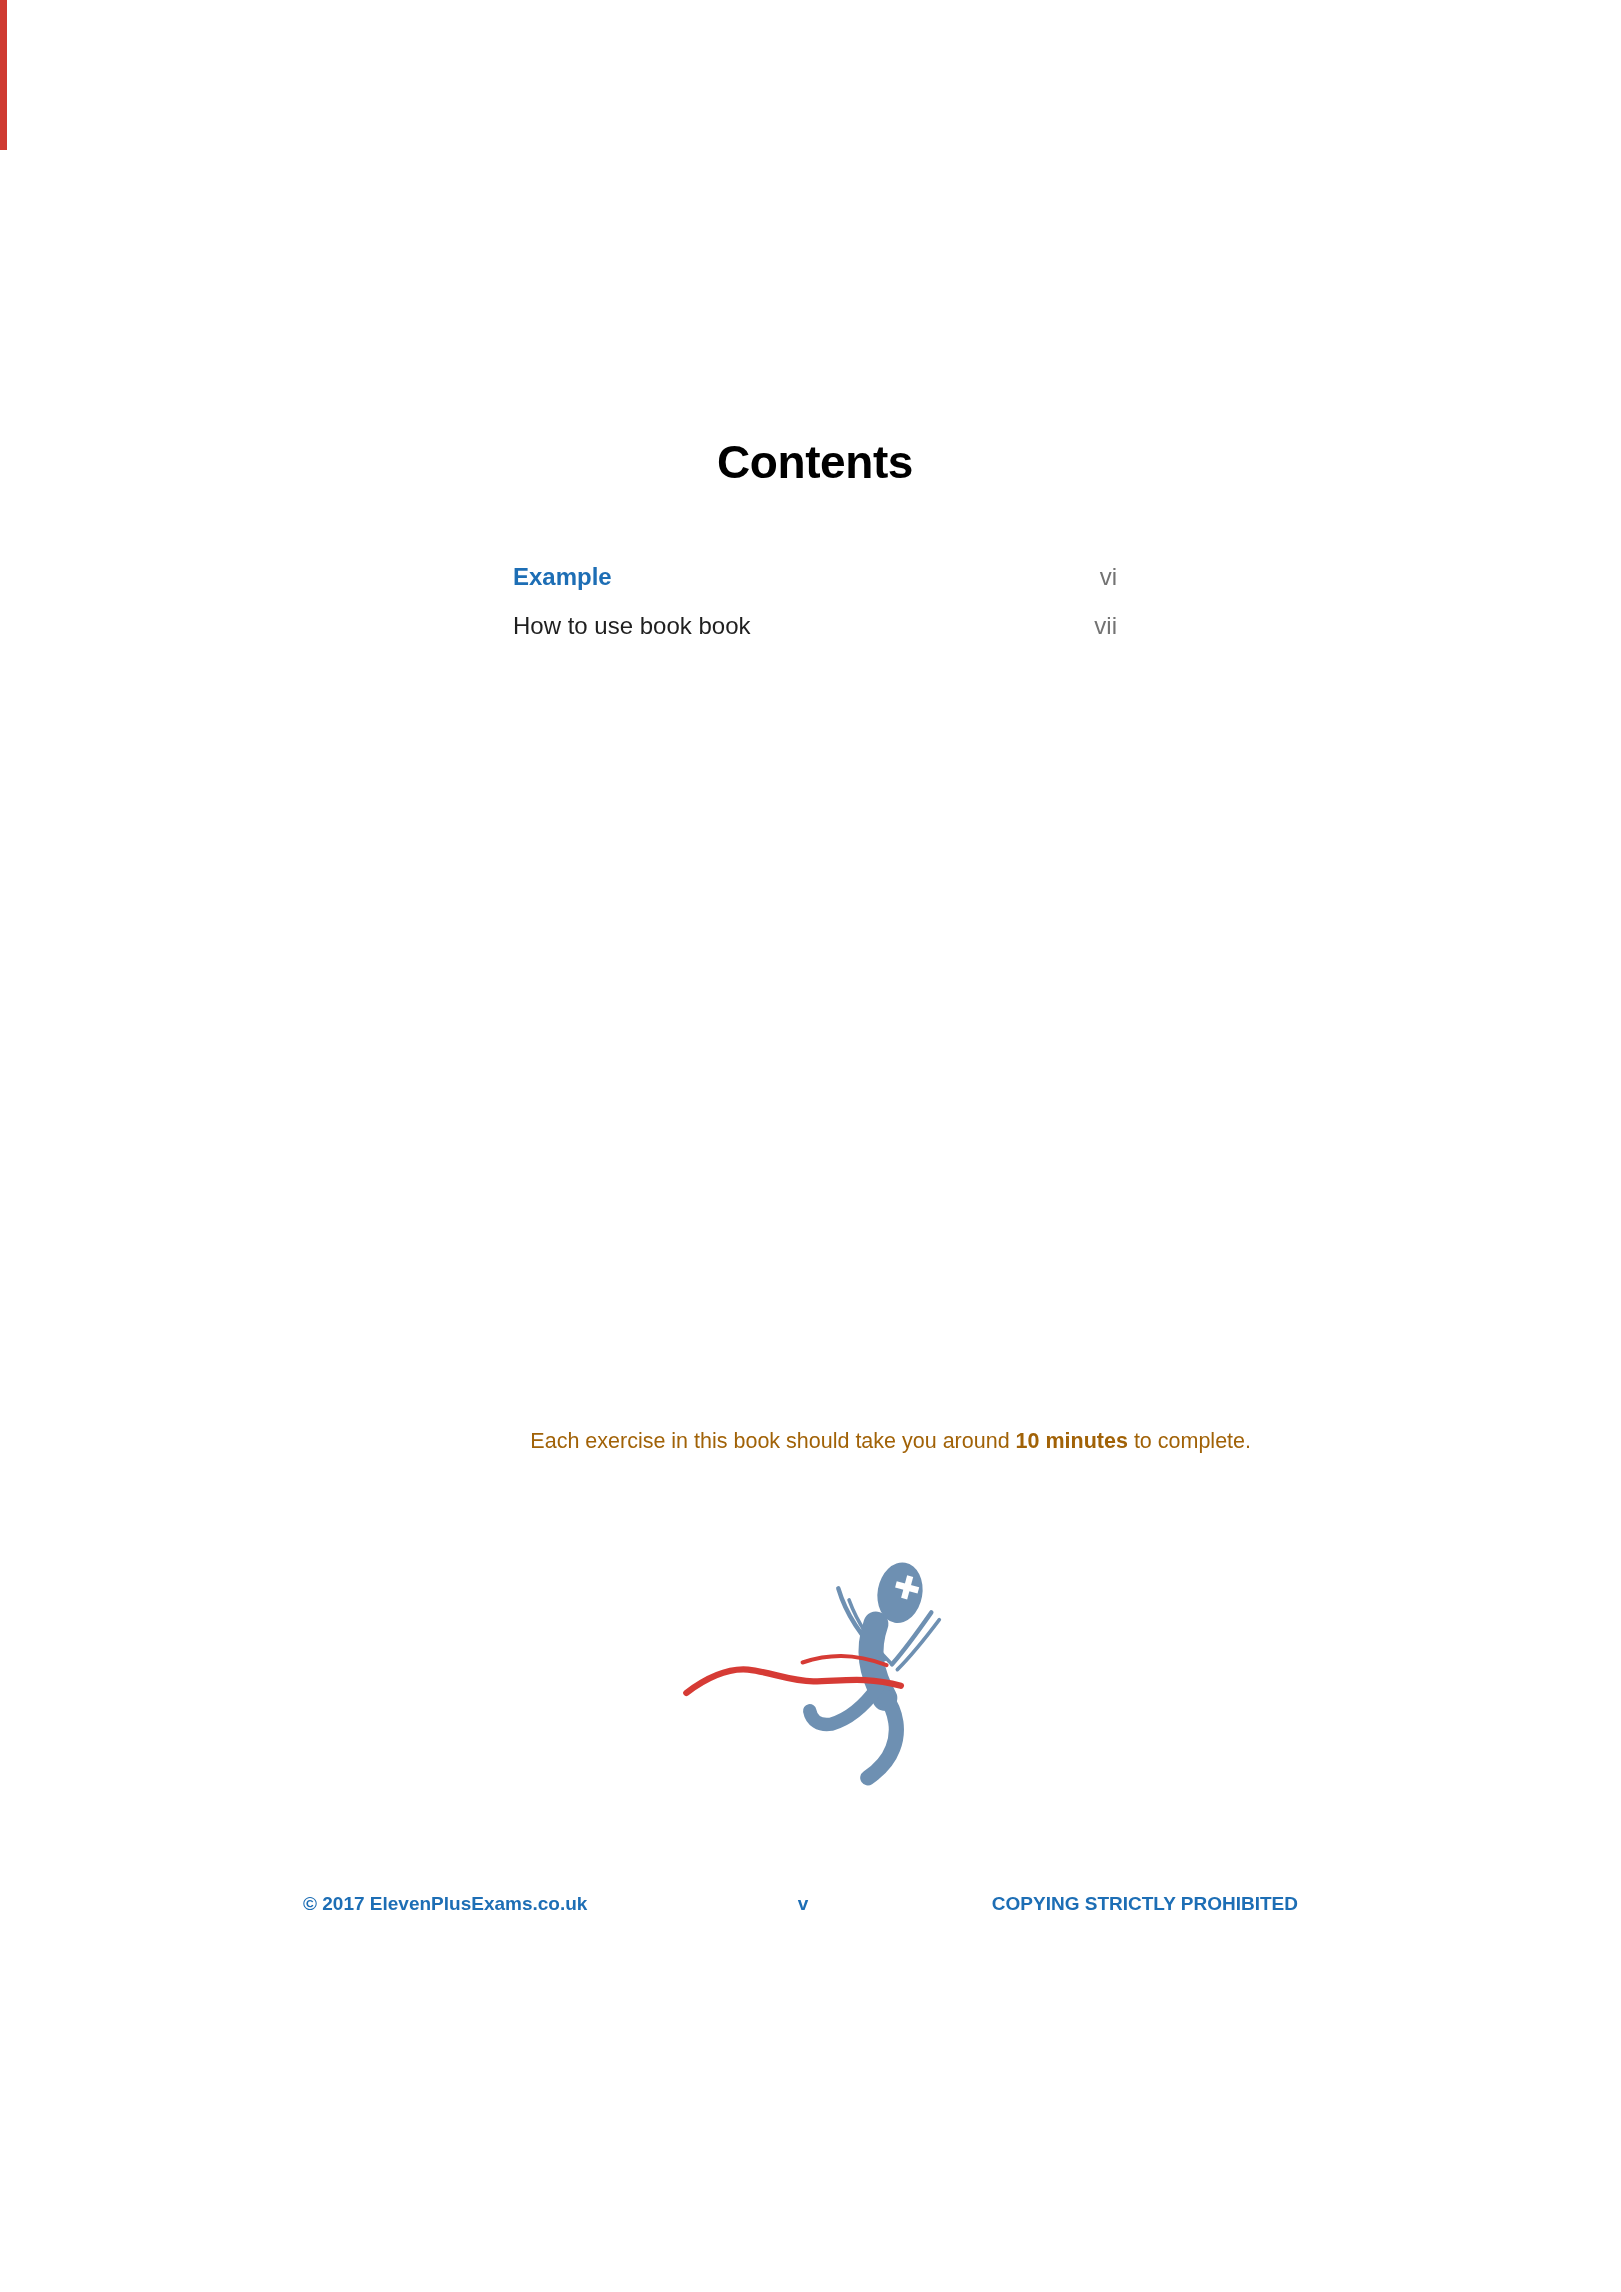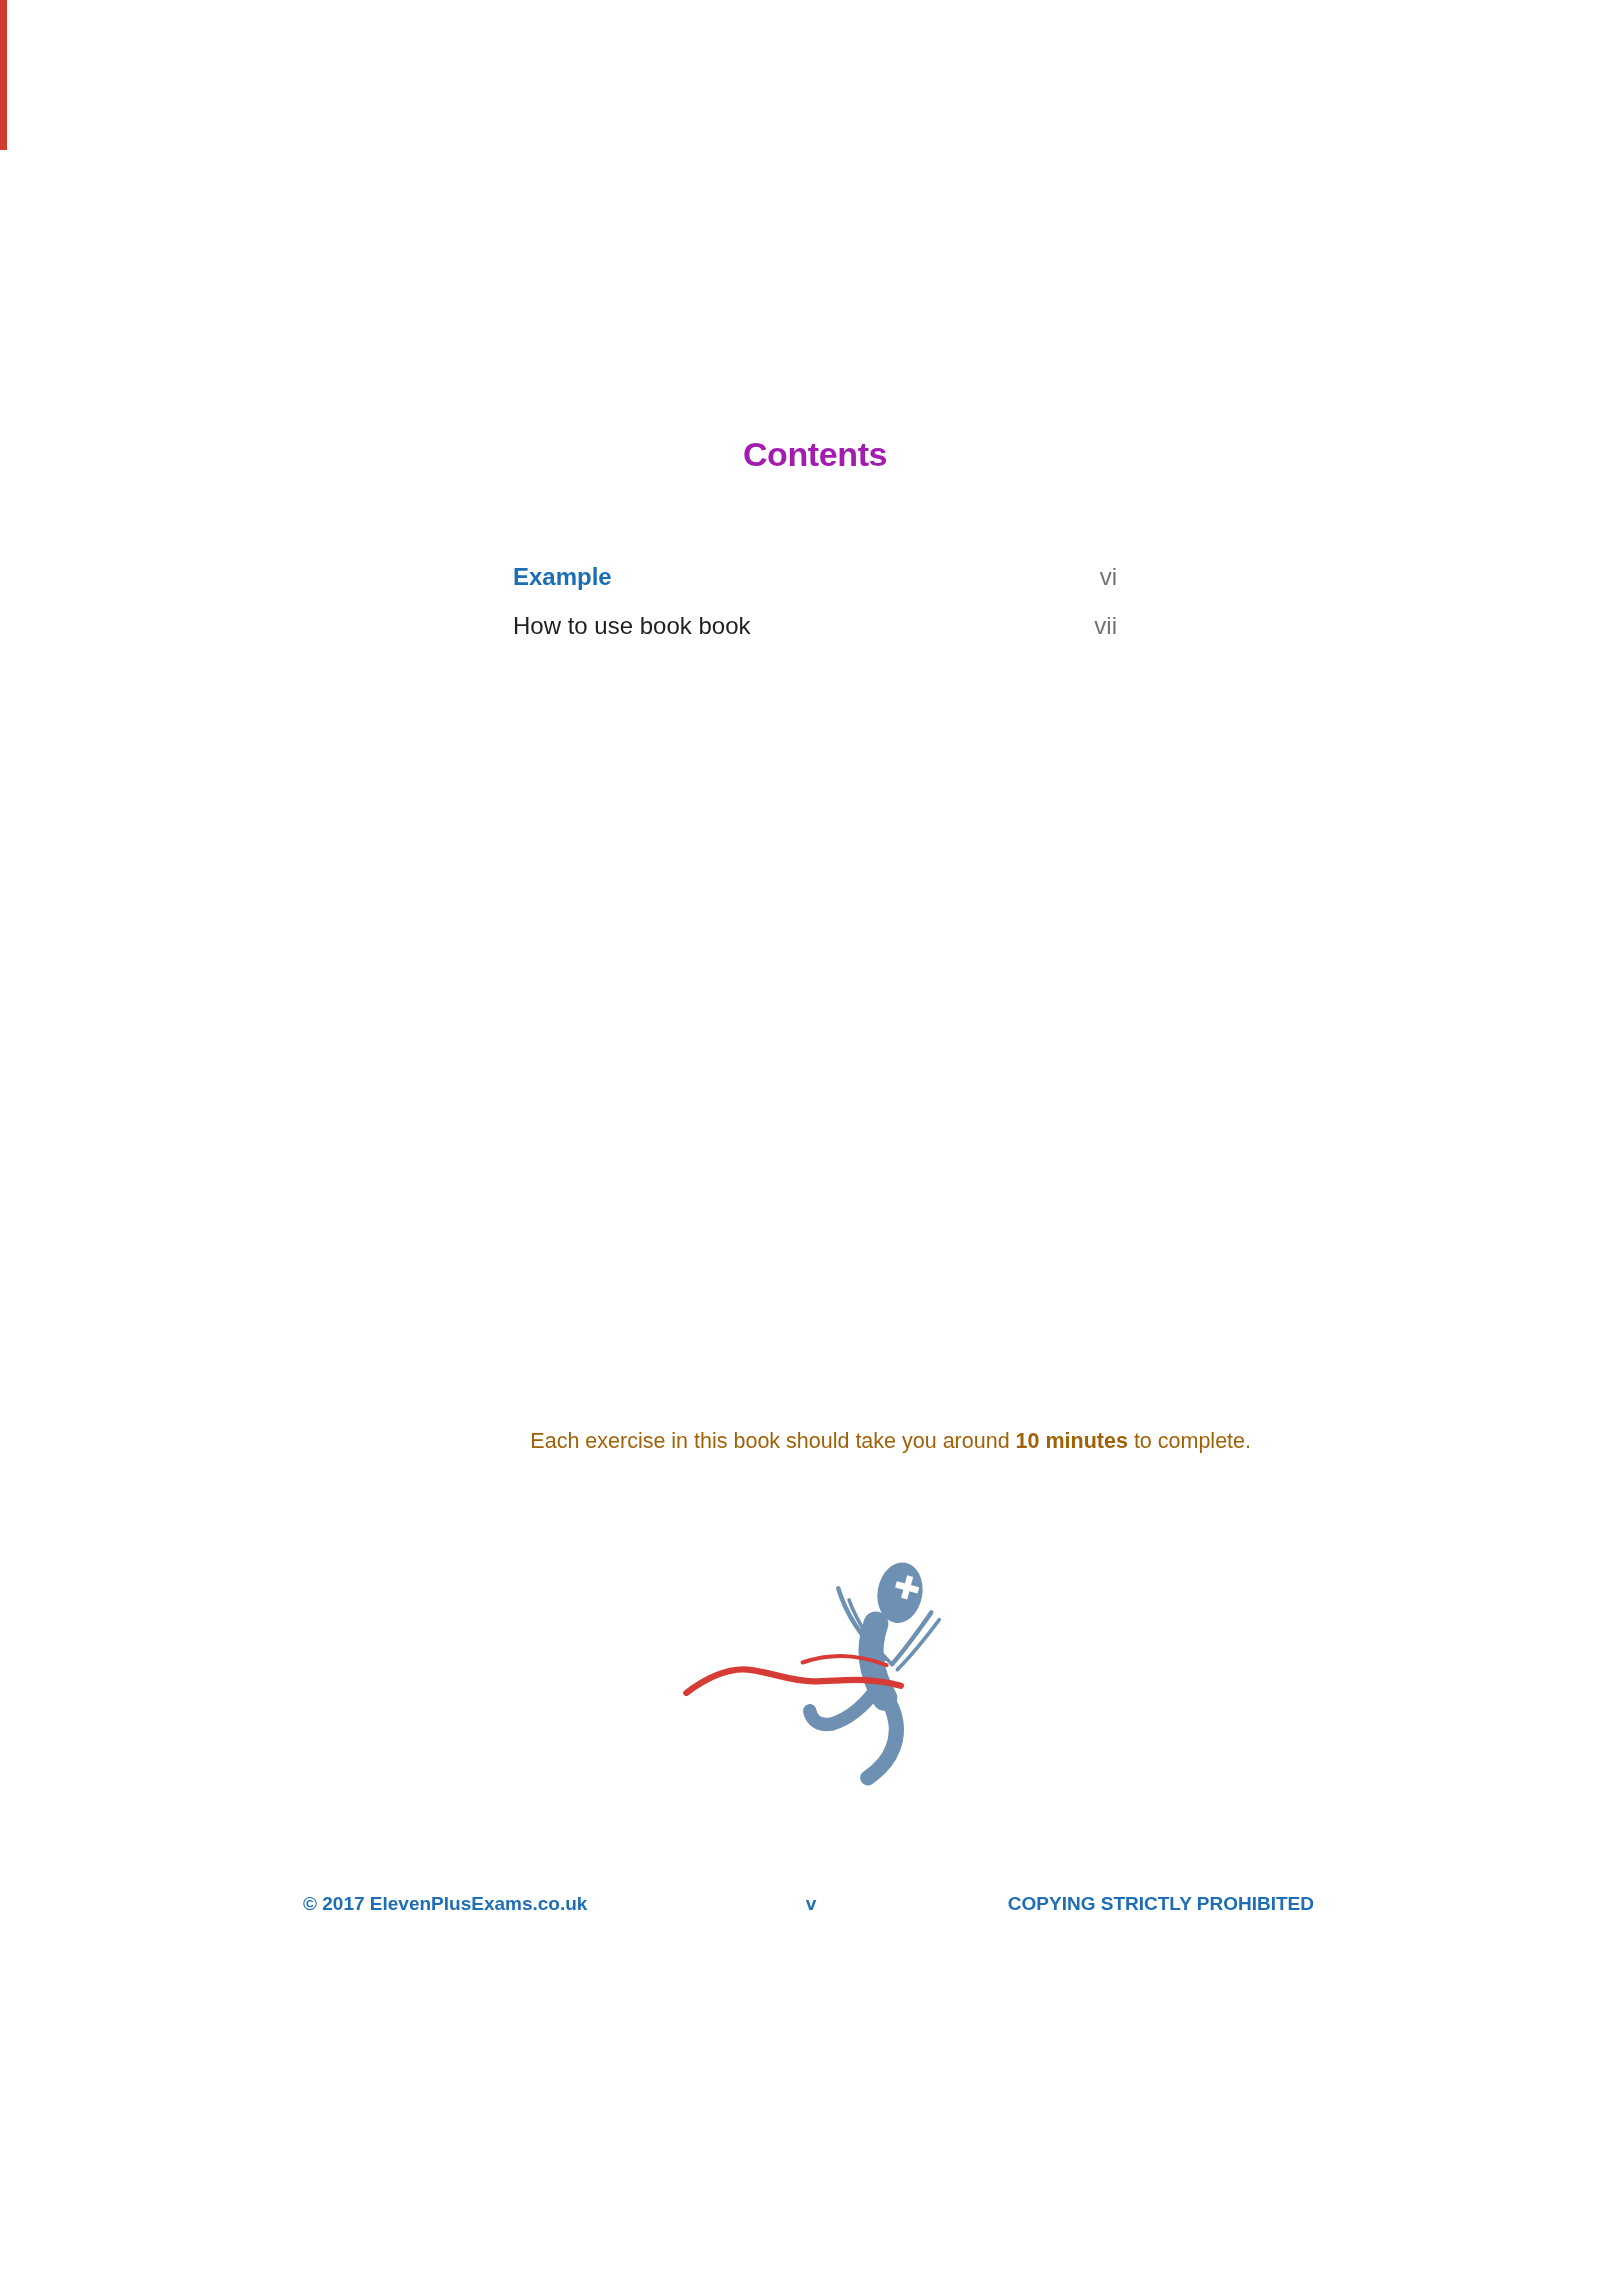--- a/index.html
+++ b/index.html
@@ -12,23 +12,23 @@
     overflow: hidden;
   }
   .edge-mark {
     position: absolute; left: 0; top: 0;
     width: 7.2px; height: 150px;
     background: #cf3a31;
   }
   .page-title {
     position: absolute; left: 0; right: 0; top: 435px;
     text-align: center;
-    font-size: 34px; font-weight: bold;
+    font-size: 46px; font-weight: bold;
     letter-spacing: -0.4px;
-    color: #a21caf;
+    color: #000000;
     margin-left: 8px;
   }
   .toc {
     position: absolute; left: 513px; top: 562px; width: 604px;
   }
   .toc-row {
     display: flex; justify-content: space-between; align-items: baseline;
     font-size: 24px; line-height: 29px;
     margin-bottom: 19.7px;
   }
@@ -39,21 +39,21 @@
     position: absolute; left: 517px; top: 1428px; width: 734px;
     font-size: 21.5px; line-height: 27px;
     text-align: right; color: #a16207;
   }
   .note b { font-weight: bold; }
   .logo {
     position: absolute; left: 672px; top: 1545px;
     width: 304px; height: 260px;
   }
   .footer {
-    position: absolute; left: 0; right: 0; top: 1893px; height: 27px;
+    position: absolute; left: 0; right: 16px; top: 1893px; height: 27px;
     font-size: 19px; font-weight: bold; color: #1d6eb5;
   }
   .footer-copyright { position: absolute; left: 303px; top: 0; }
   .footer-page-number { position: absolute; left: 0; right: 0; top: 0; text-align: center; }
   .footer-notice { position: absolute; right: 308px; top: 0; }
 </style>
 </head>
 <body>
 
 <div class="edge-mark"></div>

